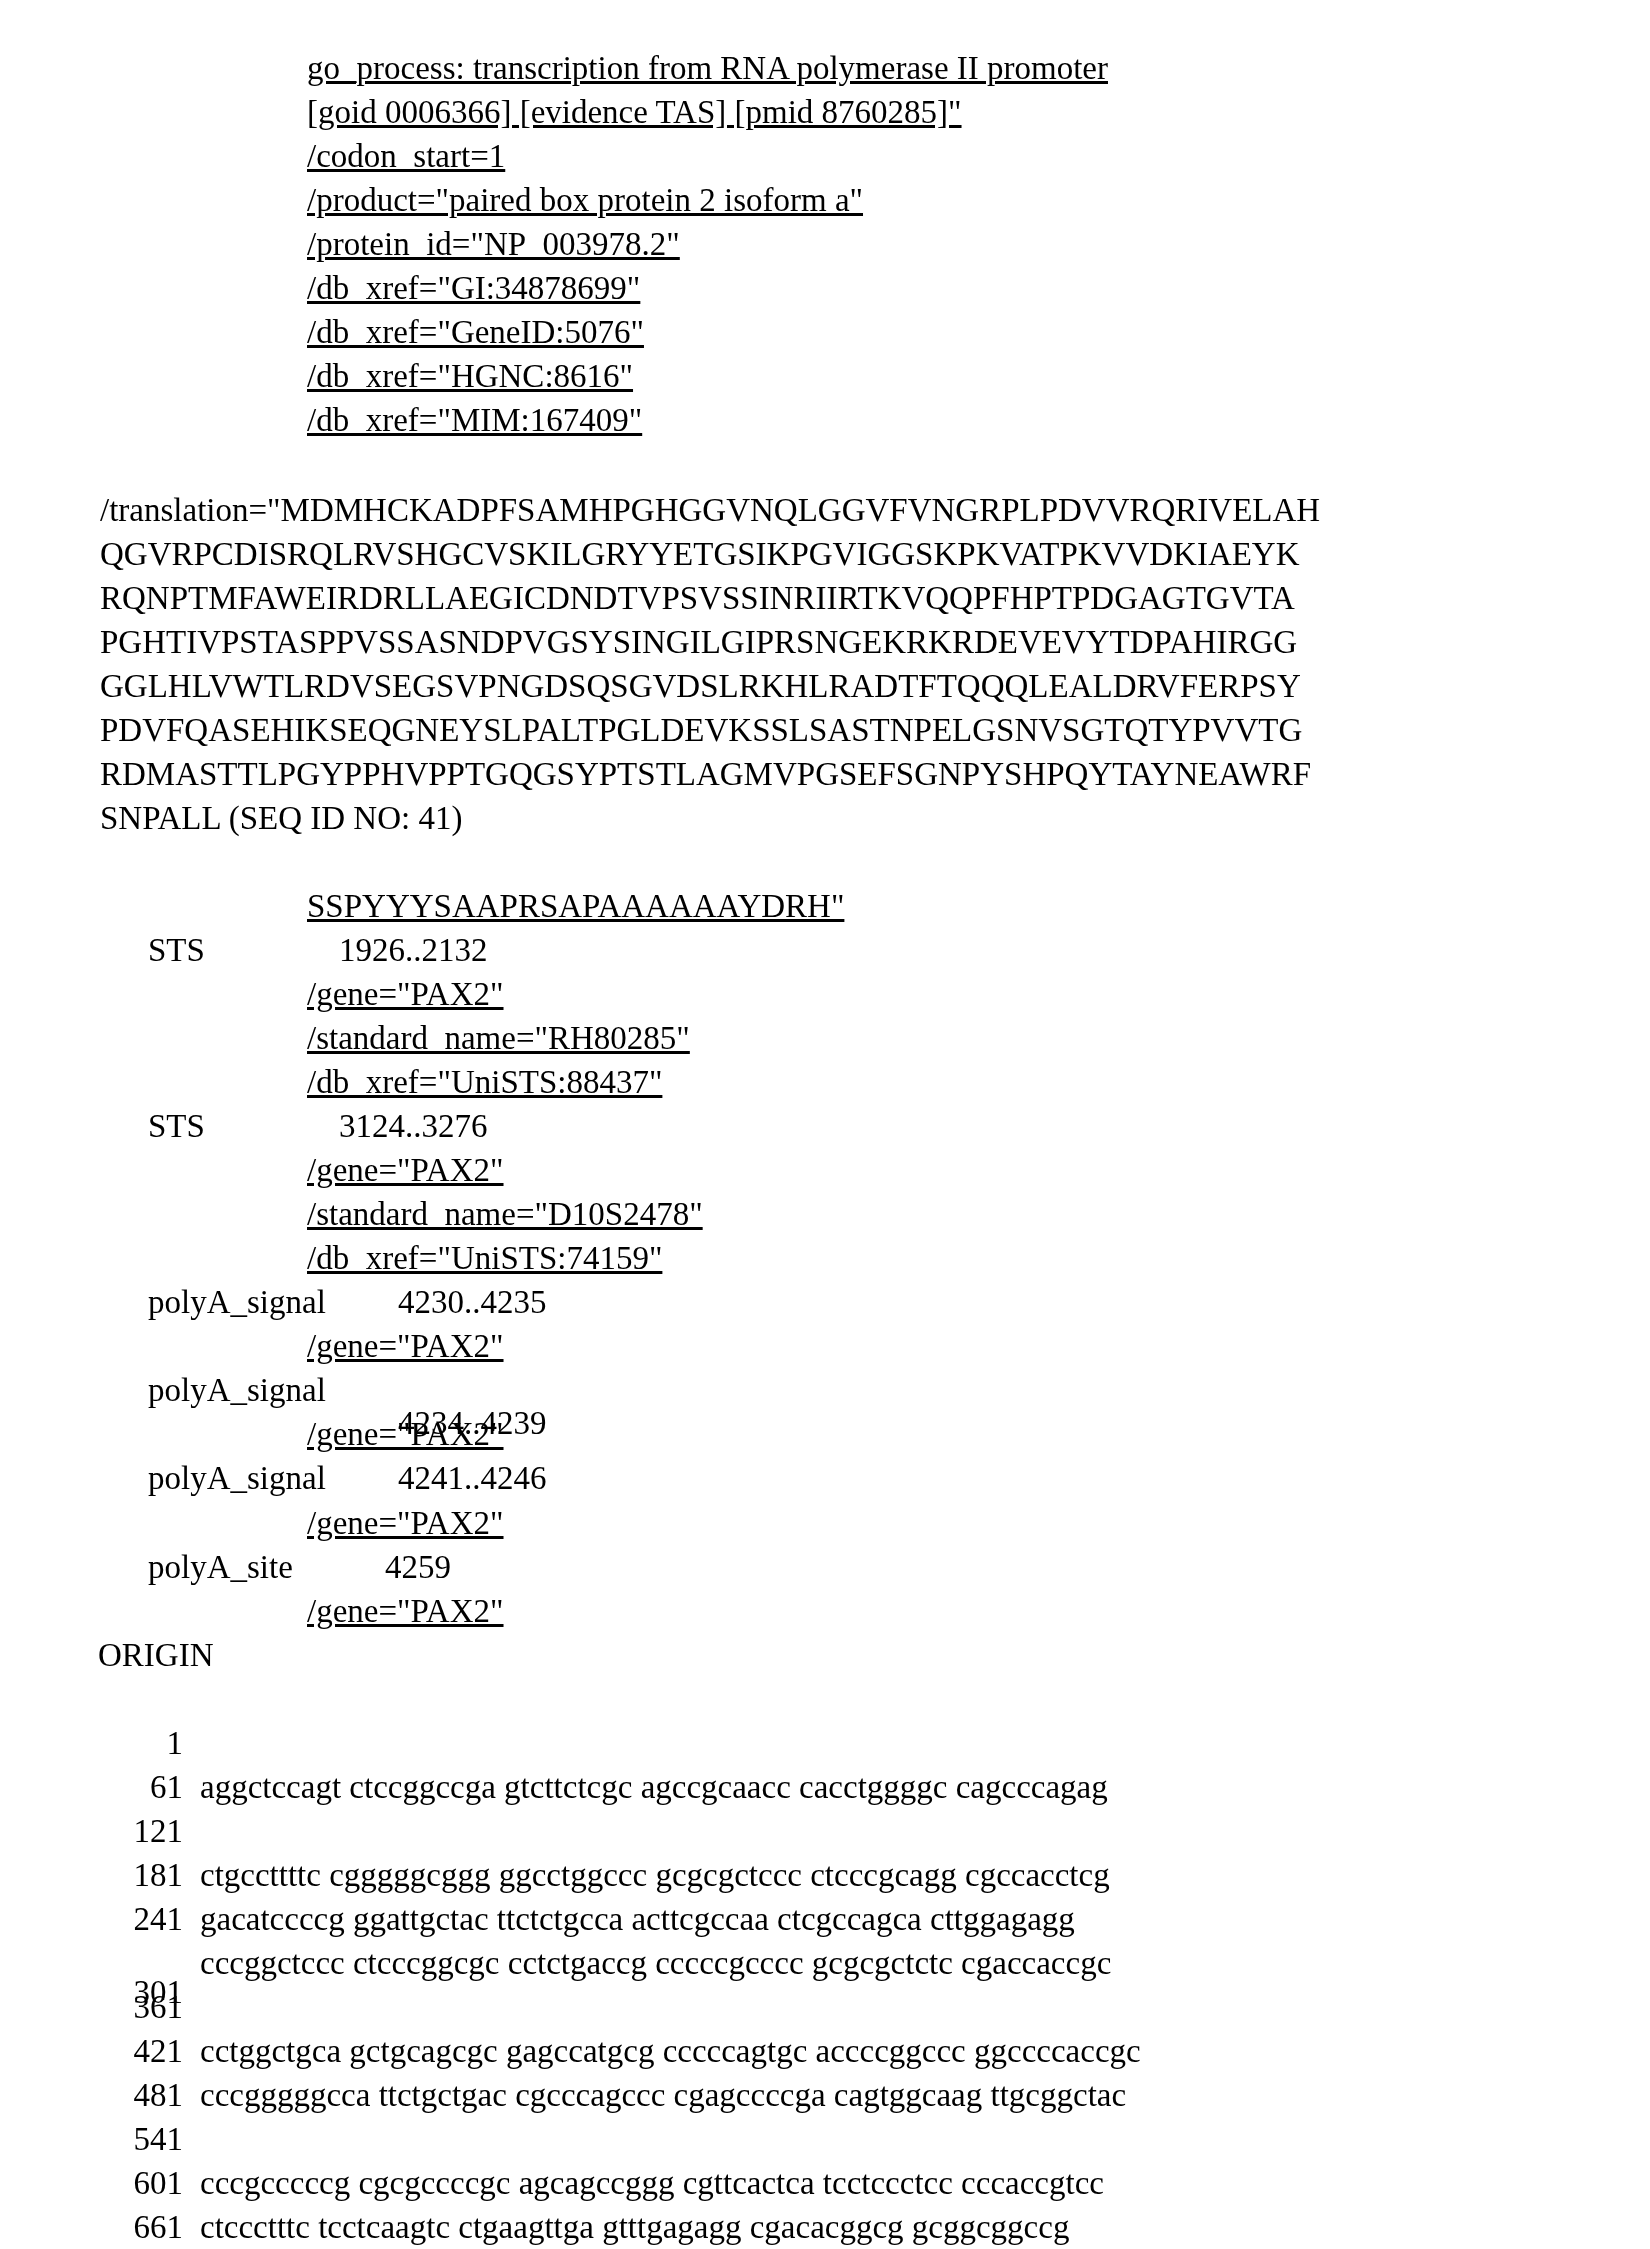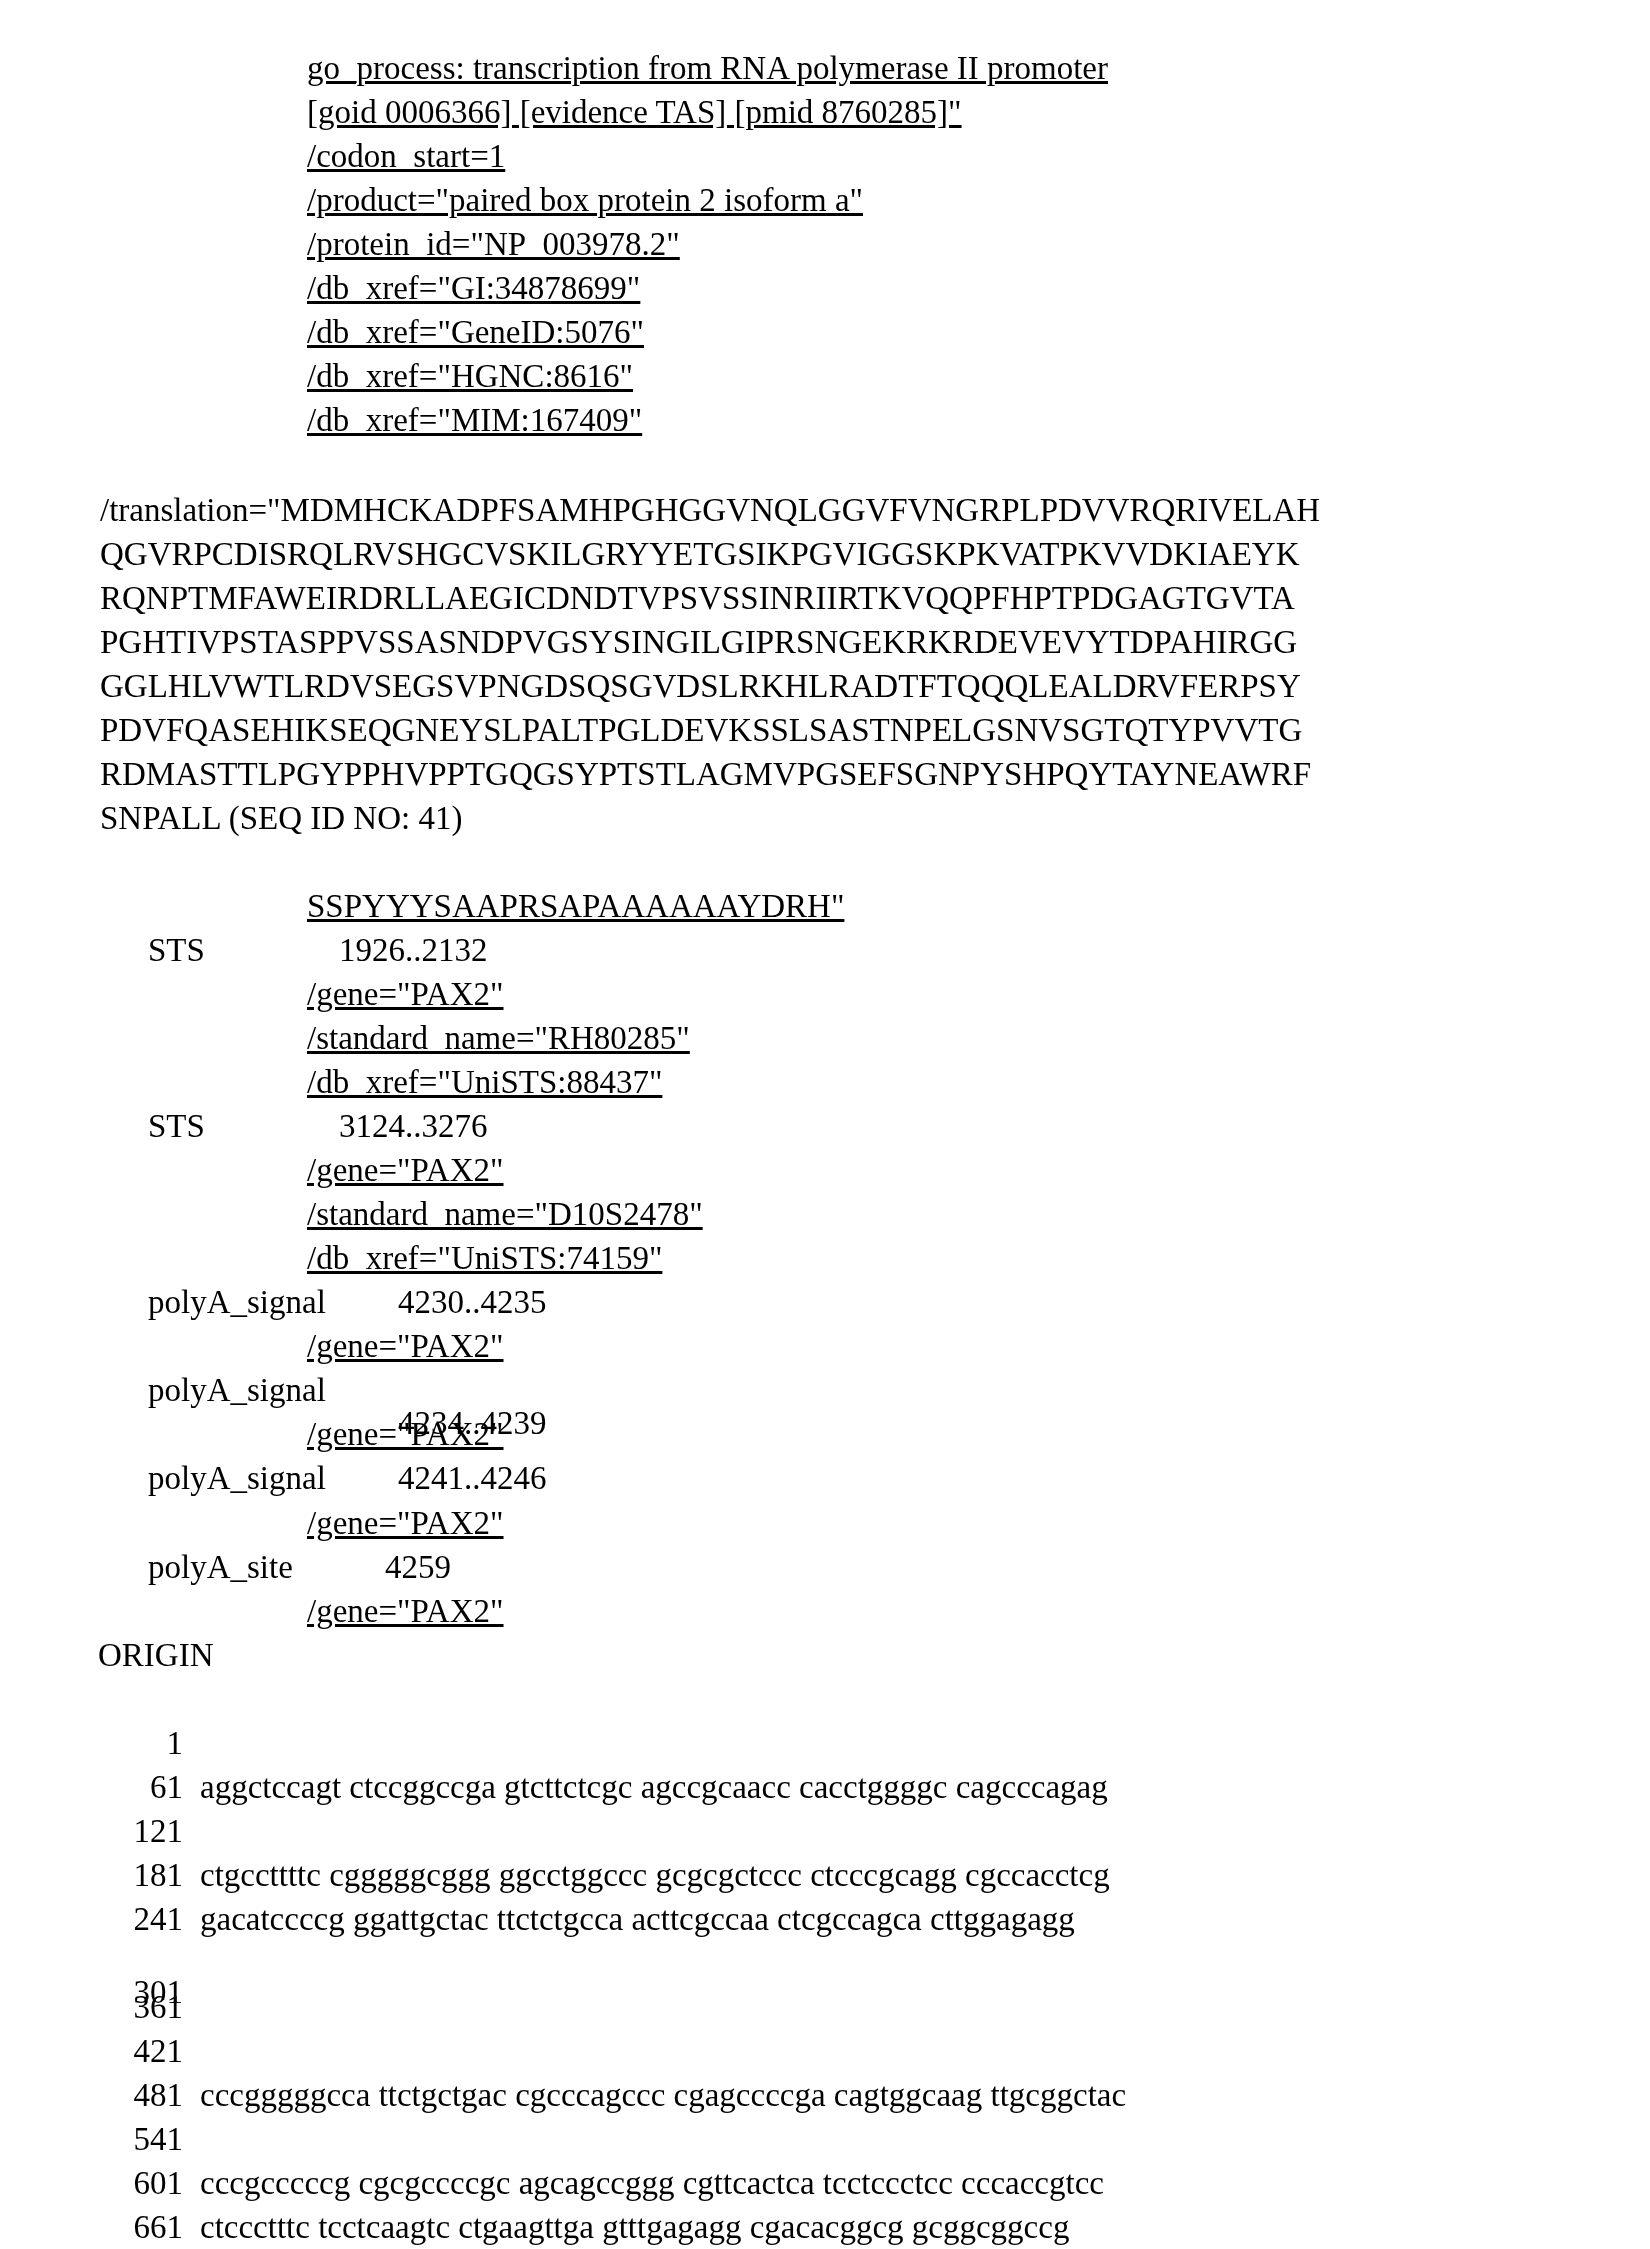--- a/index.html
+++ b/index.html
@@ -91,26 +91,28 @@
   <div class="line" style="top:1765px;left:0;width:1650px">
     <span class="seq-num" style="left:115px">121</span>
     <span class="seq-body">ctgccttttc cgggggcggg ggcctggccc gcgcgctccc ctcccgcagg cgccacctcg</span>
   </div>
   <div class="line" style="top:1809px;left:0;width:1650px">
     <span class="seq-num" style="left:115px">181</span>
     <span class="seq-body">gacatccccg ggattgctac ttctctgcca acttcgccaa ctcgccagca cttggagagg</span>
   </div>
   <div class="line" style="top:1853px;left:0;width:1650px">
     <span class="seq-num" style="left:115px">241</span>
+    <span class="seq-body">cccggctccc ctcccggcgc cctctgaccg cccccgcccc gcgcgctctc cgaccaccgc</span>
   </div>
   <div class="line" style="top:1926px;left:0;width:1650px">
     <span class="seq-num" style="left:115px">301</span>
   </div>
   <div class="line" style="top:1941px;left:0;width:1650px">
     <span class="seq-num" style="left:115px">361</span>
+    <span class="seq-body">cctggctgca gctgcagcgc gagccatgcg cccccagtgc accccggccc ggccccaccgc</span>
   </div>
   <div class="line" style="top:1985px;left:0;width:1650px">
     <span class="seq-num" style="left:115px">421</span>
     <span class="seq-body">cccgggggcca ttctgctgac cgcccagccc cgagccccga cagtggcaag ttgcggctac</span>
   </div>
   <div class="line" style="top:2029px;left:0;width:1650px">
     <span class="seq-num" style="left:115px">481</span>
   </div>
   <div class="line" style="top:2073px;left:0;width:1650px">
     <span class="seq-num" style="left:115px">541</span>

